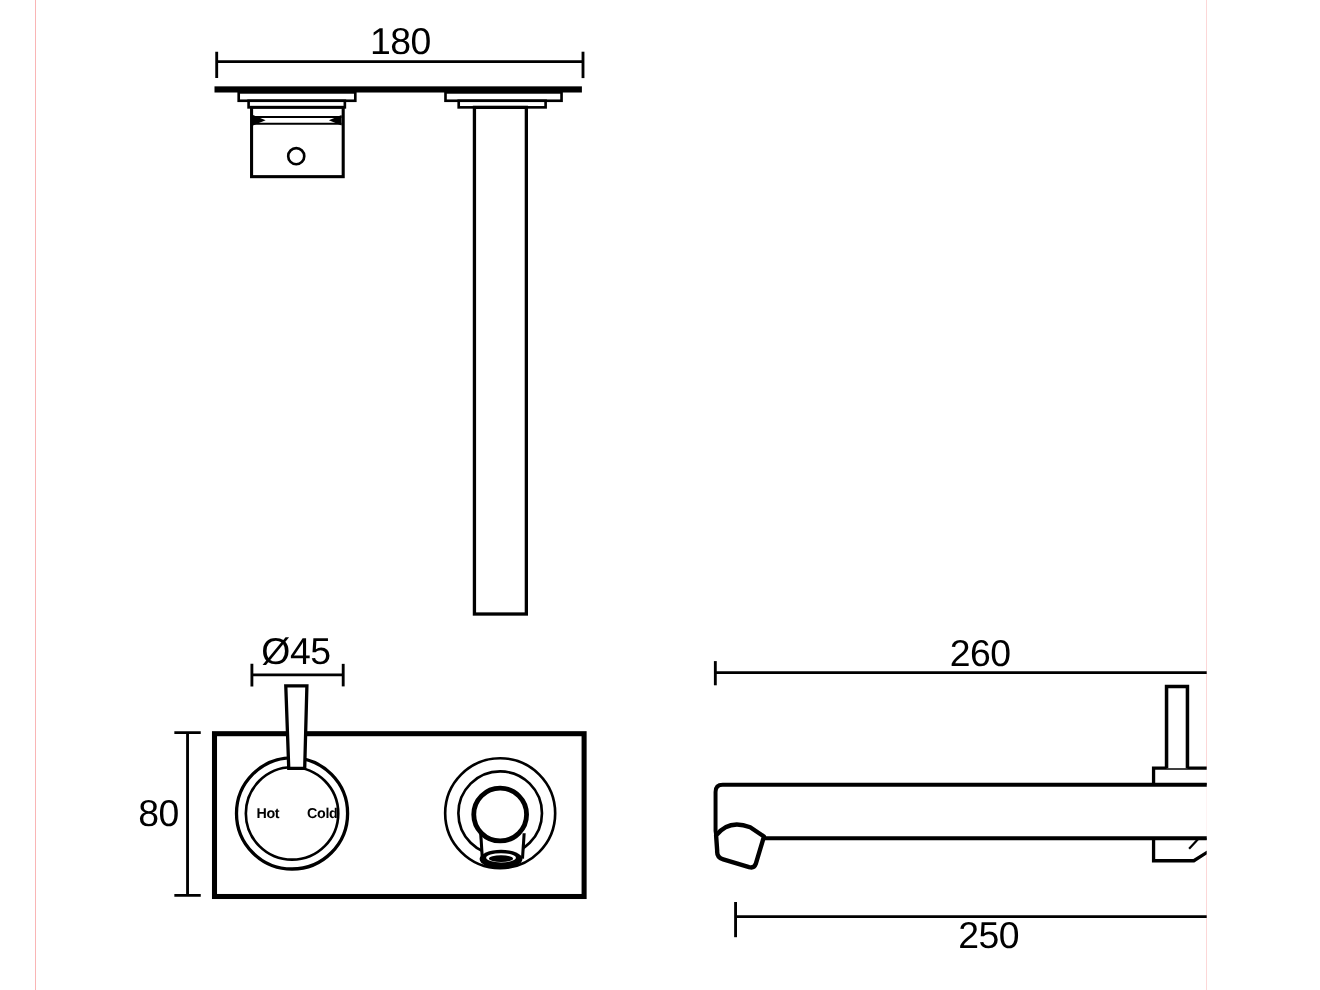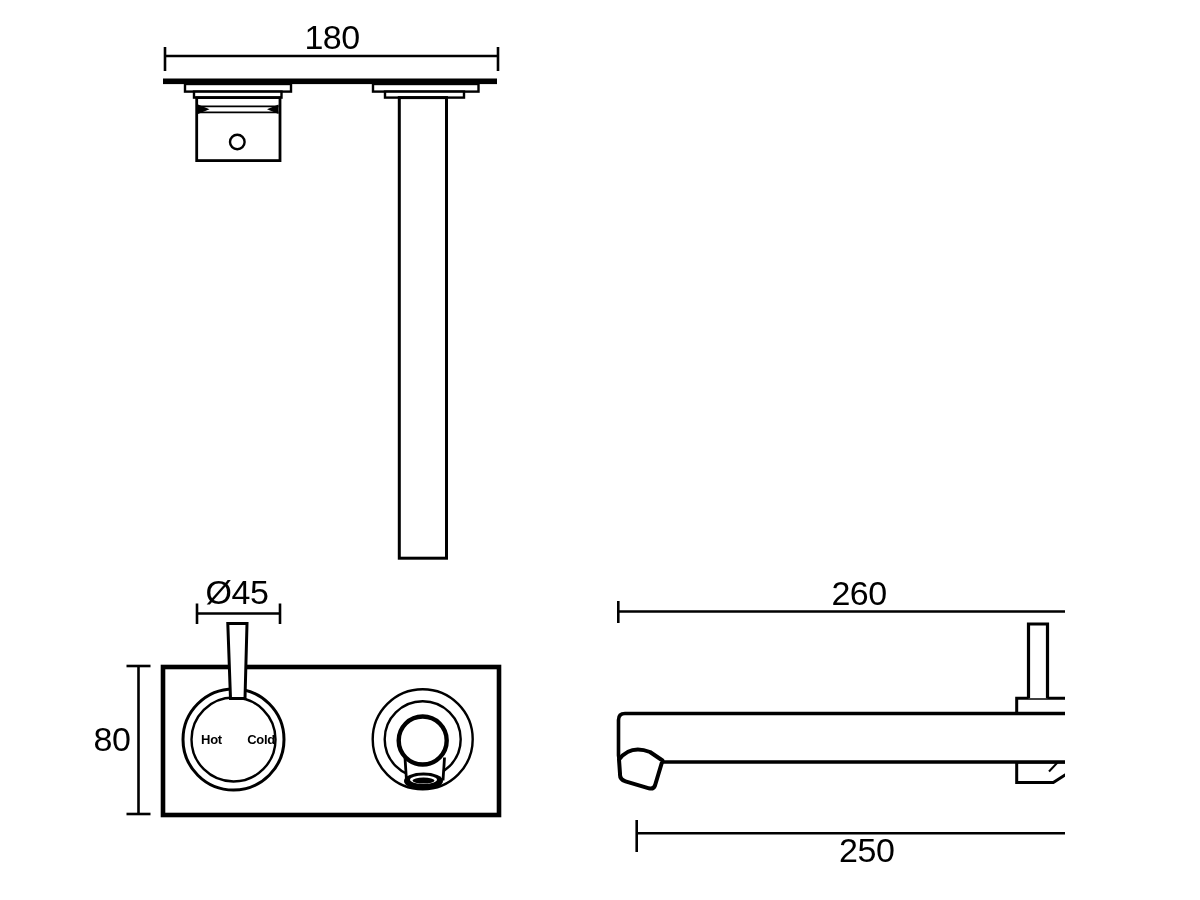--- a/index.html
+++ b/index.html
@@ -2,20 +2,21 @@
 <html><head>
 <meta charset="utf-8">
 <style>
   html, body { margin: 0; padding: 0; background: #ffffff; }
   .page {
     position: relative;
     width: 1065px;
     height: 900px;
     background: #ef4444;
     overflow: hidden;
+    margin-left: 32px;
   }
   svg { display: block; }
   svg text {
     font-family: "Liberation Sans", sans-serif;
     fill: #000000;
   }
   .dim-text {
     font-size: 34px;
     letter-spacing: -0.5px;
   }

